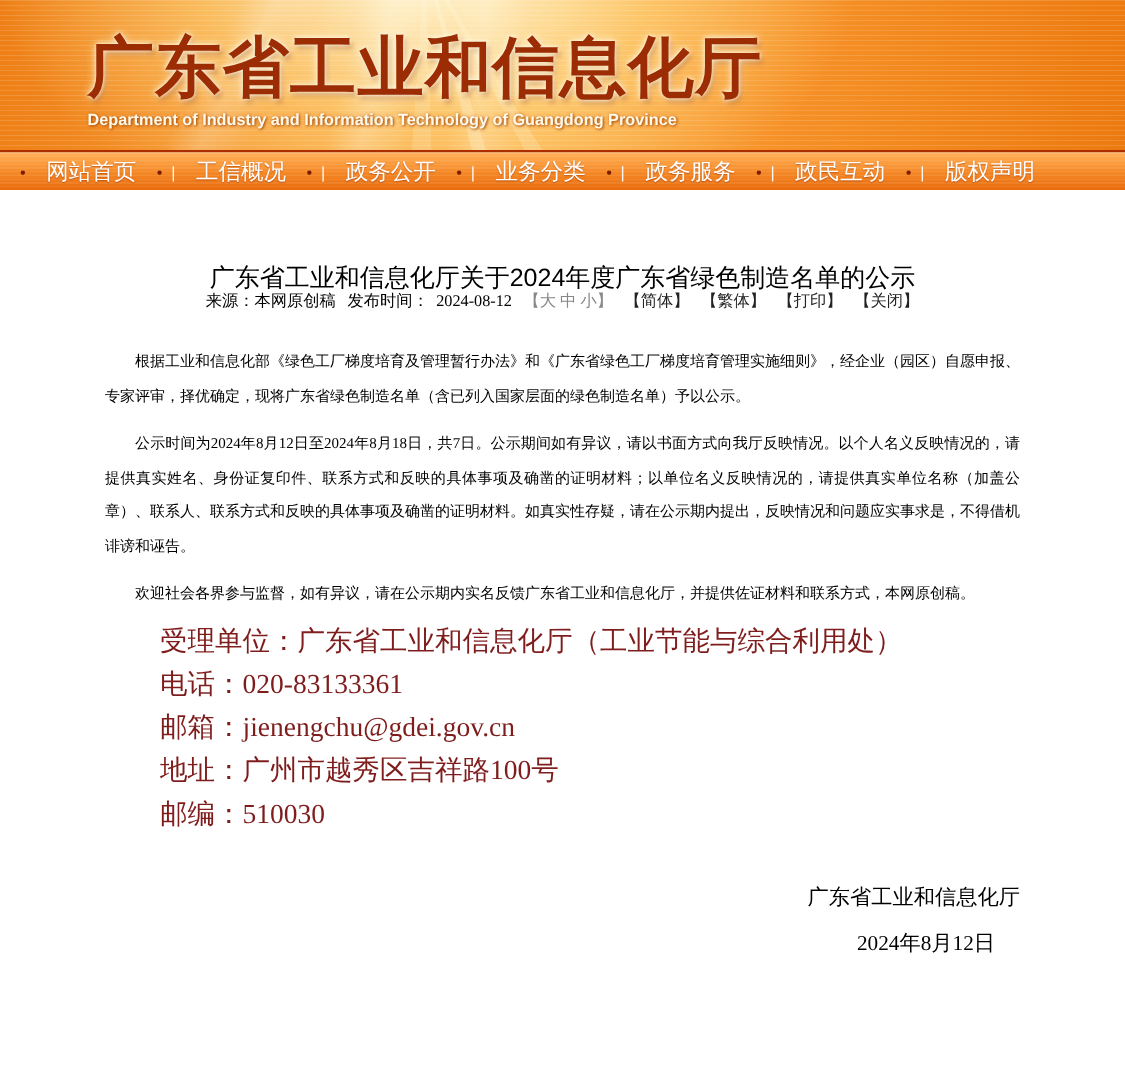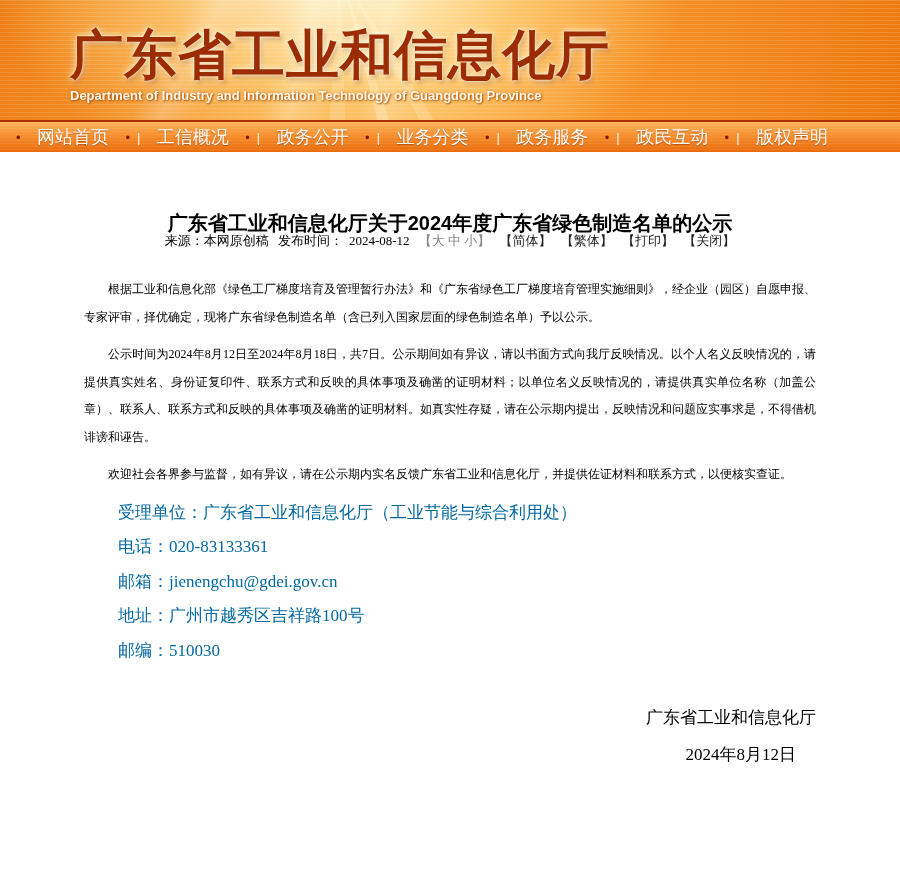--- a/index.html
+++ b/index.html
@@ -67,21 +67,21 @@
   }
   .nav-bullet { color: #7d1d00; font-size: 13px; }
   .nav-pipe { color: #ffffff; opacity: .95; margin-left: 7px; font-size: 13px; }
   .nav-sep { display: inline-flex; align-items: center; }
   
   .main { padding: 0 84px; }
   .article-title {
     margin-top: 61px;
     text-align: center;
     font-family: "Liberation Sans", sans-serif;
-    font-size: 20px; font-weight: bold; color: #000000;
+    font-size: 20px; font-weight: normal; color: #000000;
     line-height: 21px;
   }
   .article-meta {
     text-align: center;
     font-size: 13px; color: #333333;
     line-height: 14px;
     white-space: nowrap;
   }
   .article-meta span { margin: 0 3px; }
   .meta-label { color: #000000; }
@@ -89,21 +89,21 @@
   .meta-ctrl-gray { color: #888888; cursor: pointer; }
   .article-body { margin-top: 28px; }
   .para {
     font-size: 12px; color: #000000;
     line-height: 27.5px;
     text-align: justify;
     text-indent: 2em;
     margin-bottom: 10px;
   }
   .contact-line {
-    font-size: 17px; color: #0369a1;
+    font-size: 22px; color: #7f1d1d;
     line-height: 27.5px;
     text-indent: 2em;
     margin-top: 7px;
   }
   .contact-line:first-of-type { margin-top: 4px; }
   .signature {
     margin-top: 40px;
     text-align: right;
     font-size: 17px; color: #000000; line-height: 27px;
   }
@@ -171,21 +171,21 @@
     <span class="meta-ctrl-gray">【大 中 小】</span>
     <span class="meta-ctrl">【简体】</span>
     <span class="meta-ctrl">【繁体】</span>
     <span class="meta-ctrl">【打印】</span>
     <span class="meta-ctrl">【关闭】</span>
   </div>
 
   <div class="article-body">
     <p class="para">根据工业和信息化部《绿色工厂梯度培育及管理暂行办法》和《广东省绿色工厂梯度培育管理实施细则》，经企业（园区）自愿申报、专家评审，择优确定，现将广东省绿色制造名单（含已列入国家层面的绿色制造名单）予以公示。</p>
     <p class="para">公示时间为2024年8月12日至2024年8月18日，共7日。公示期间如有异议，请以书面方式向我厅反映情况。以个人名义反映情况的，请提供真实姓名、身份证复印件、联系方式和反映的具体事项及确凿的证明材料；以单位名义反映情况的，请提供真实单位名称（加盖公章）、联系人、联系方式和反映的具体事项及确凿的证明材料。如真实性存疑，请在公示期内提出，反映情况和问题应实事求是，不得借机诽谤和诬告。</p>
-    <p class="para">欢迎社会各界参与监督，如有异议，请在公示期内实名反馈广东省工业和信息化厅，并提供佐证材料和联系方式，以便核实查证。</p>
+    <p class="para">欢迎社会各界参与监督，如有异议，请在公示期内实名反馈广东省工业和信息化厅，并提供佐证材料和联系方式，本网原创稿。</p>
 
     <p class="contact-line">受理单位：广东省工业和信息化厅（工业节能与综合利用处）</p>
     <p class="contact-line">电话：020-83133361</p>
     <p class="contact-line">邮箱：jienengchu@gdei.gov.cn</p>
     <p class="contact-line">地址：广州市越秀区吉祥路100号</p>
     <p class="contact-line">邮编：510030</p>
 
     <div class="signature">广东省工业和信息化厅</div>
     <div class="sign-date">2024年8月12日</div>
   </div>

